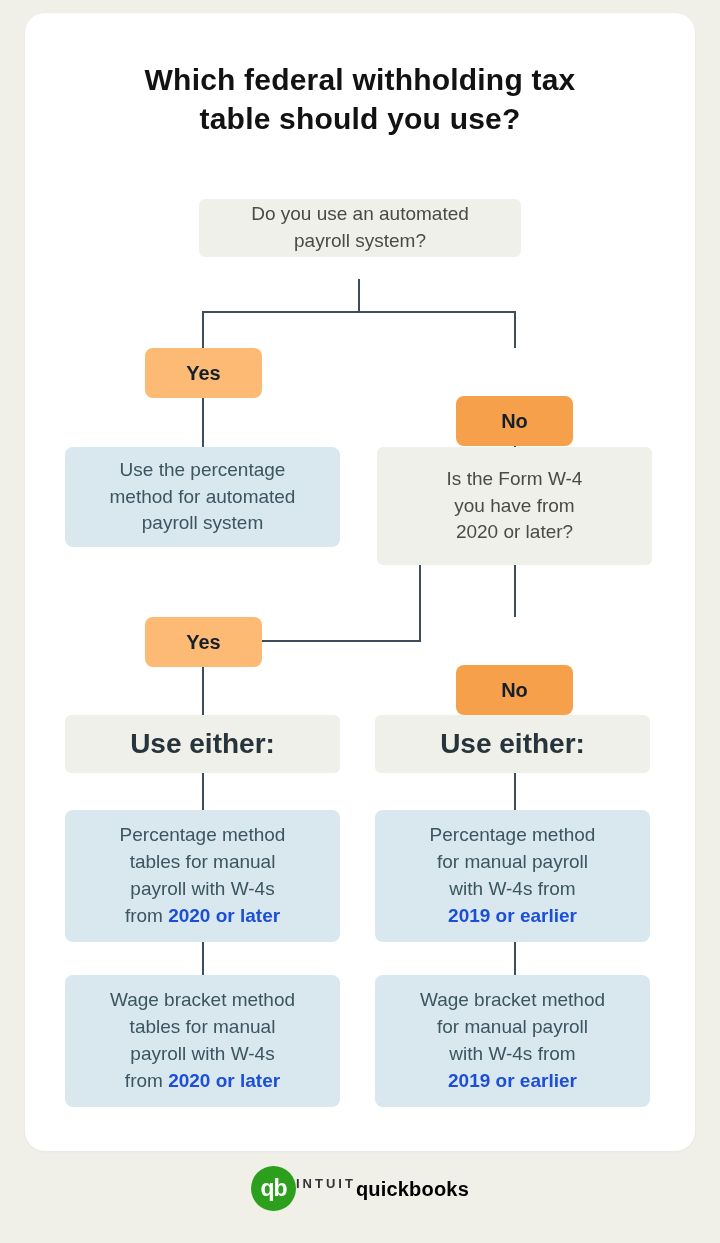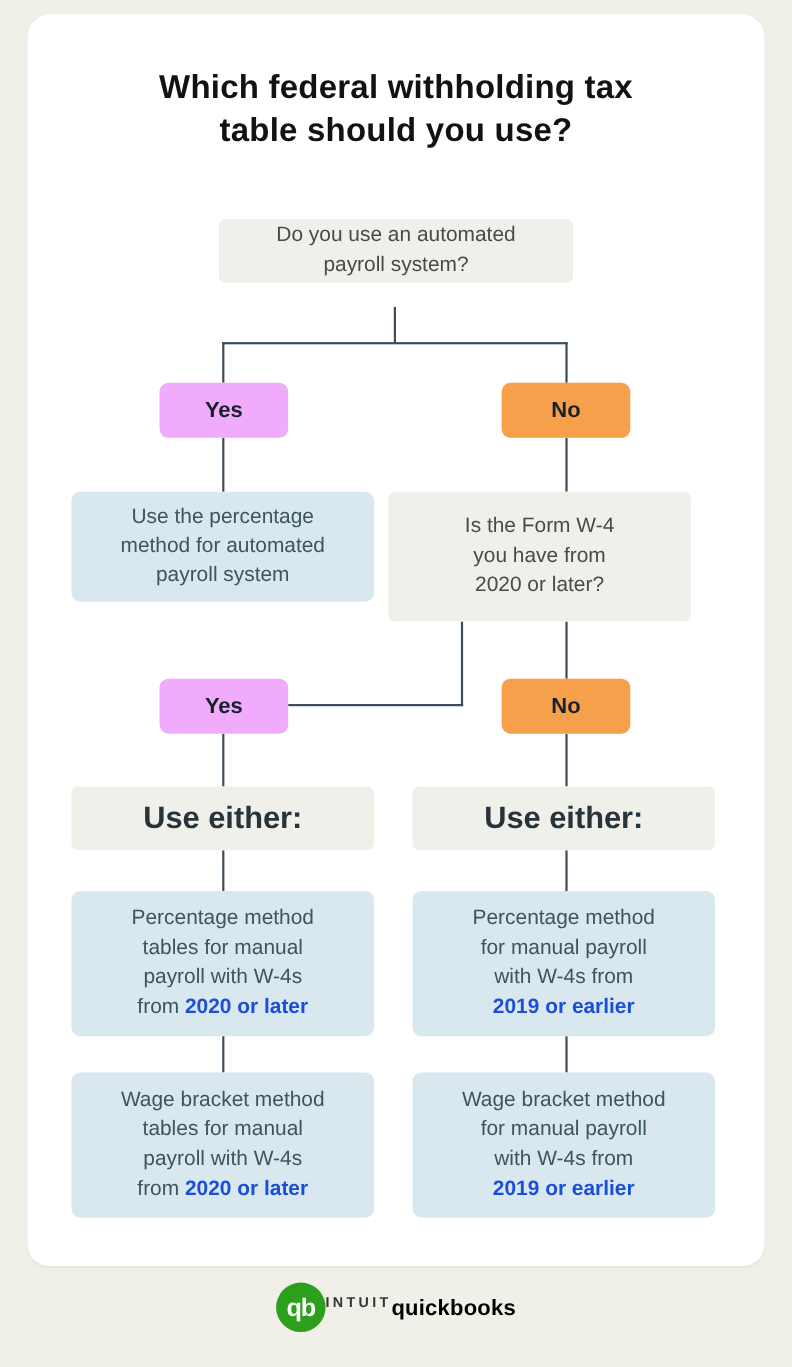--- a/index.html
+++ b/index.html
@@ -26,22 +26,22 @@
   .box{
     position:absolute;display:flex;align-items:center;justify-content:center;
     text-align:center;box-sizing:border-box;
   }
   .gray{background:#f0f0ea;border-radius:6px;color:#4b4a44;font-size:19px;line-height:1.42;}
   .blue{background:#d8e8ee;border-radius:8px;color:#3c5560;font-size:19px;line-height:1.42;}
   .blue strong{color:#1d4ed8;font-weight:bold;}
   .badge{
     border-radius:8px;font-size:20px;font-weight:bold;color:#15202a;
   }
-  .green{background:#f0abfc;}
-  .orange{background:#f6a04b;}
+  .green{background:#fdba74;}
+  .orange{background:#f6a04b;margin-top:48px;}
   .use-either{font-weight:bold;color:#28343c;font-size:28px;line-height:1.3;}
   .pre{white-space:pre-line;}
   .footer{
     position:absolute;left:0;top:1160px;width:720px;height:56px;
     display:flex;align-items:center;justify-content:center;
   }
   .qb-circle{
     width:45px;height:45px;border-radius:50%;
     background:#2ca01c;display:flex;align-items:center;justify-content:center;
     color:#ffffff;font-size:23px;font-weight:bold;letter-spacing:-1px;
@@ -85,21 +85,21 @@
   </div>
   <div class="box badge orange" style="left:456px;top:348px;width:117px;height:50px">
     <span>No</span>
   </div>
 
   <div class="box blue" style="left:65px;top:447px;width:275px;height:100px">
     <span class="pre">Use the percentage
 method for automated
 payroll system</span>
   </div>
-  <div class="box gray" style="left:353px;top:447px;width:275px;height:118px">
+  <div class="box gray" style="left:377px;top:447px;width:275px;height:118px">
     <span class="pre">Is the Form W-4
 you have from
 2020 or later?</span>
   </div>
 
   <div class="box badge green" style="left:145px;top:617px;width:117px;height:50px">
     <span>Yes</span>
   </div>
   <div class="box badge orange" style="left:456px;top:617px;width:117px;height:50px">
     <span>No</span>

